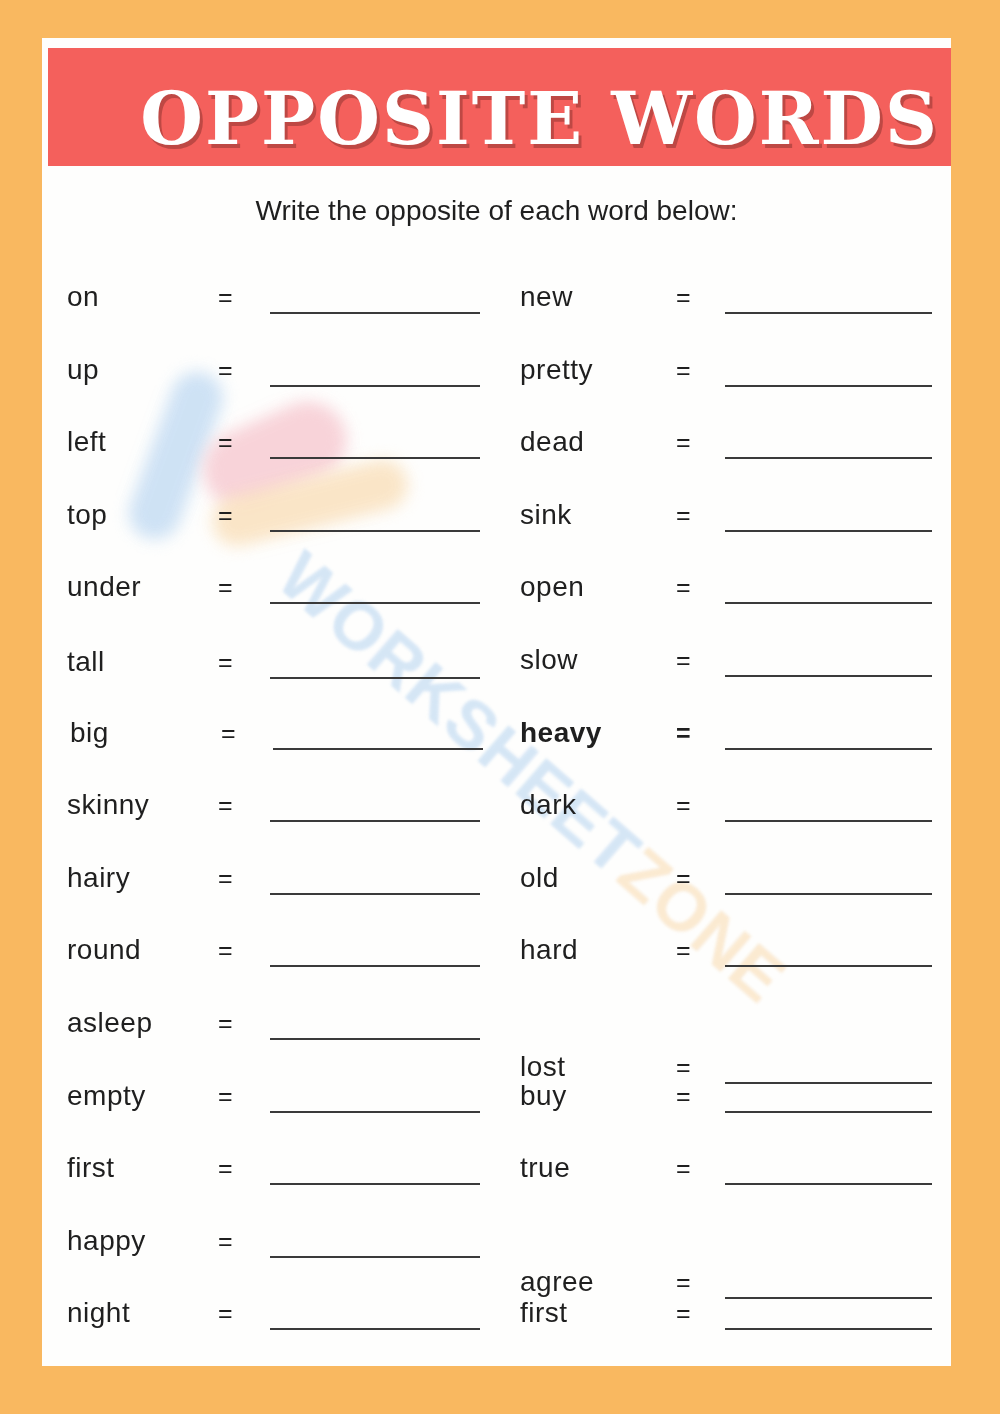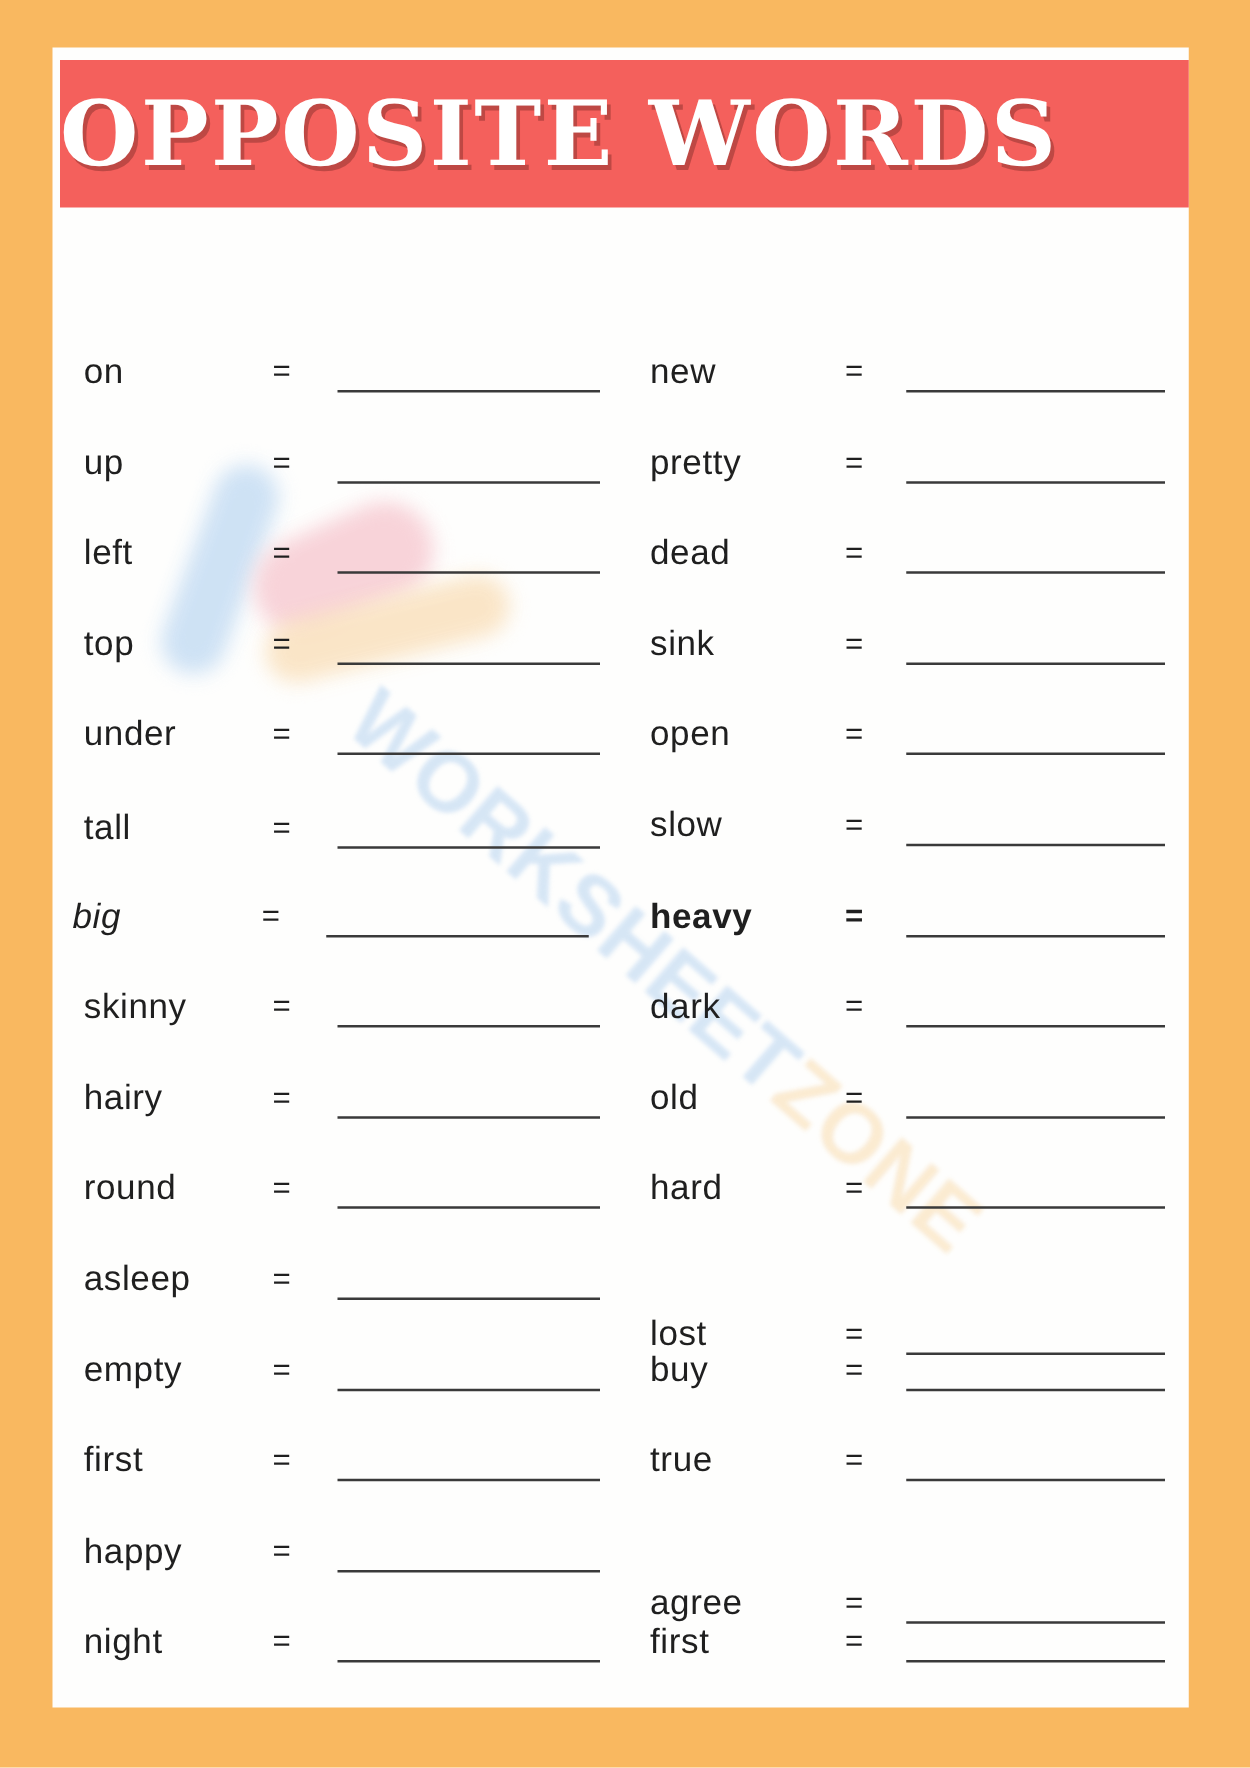--- a/index.html
+++ b/index.html
@@ -27,27 +27,27 @@
     position:absolute;
     left:42px;top:38px;right:49px;bottom:48px;
     background:var(--page-white);
   }
   .banner{
     position:absolute;
     left:6px;top:10px;right:0;height:118px;
     background:var(--banner-red);
   }
   .banner h1{
-    margin:0;
+    margin:12px;
     font-family:"DejaVu Serif","Liberation Serif",serif;
     font-weight:700;
     font-size:72px;
     letter-spacing:2px;
     line-height:118px;
-    text-align:left;
+    text-align:right;
     color:var(--title-white);
     text-shadow:3px 4px 0 rgba(146,52,50,0.55);
     white-space:nowrap;
   }
   .instruction{
     position:absolute;
     left:0;right:0;top:153px;
     height:40px;line-height:40px;
     text-align:center;
     font-size:28px;
@@ -106,20 +106,21 @@
 </style>
 </head>
 <body>
 
 <div class="page">
 
   <div class="banner">
     <h1>OPPOSITE WORDS</h1>
   </div>
 
+  <div class="instruction">Write the opposite of each word below:</div>
 
   <div class="watermark">
     <div class="wm-shape wm-bar-blue"></div>
     <div class="wm-shape wm-blob-pink"></div>
     <div class="wm-shape wm-bar-peach"></div>
     <div class="wm-text"><span class="wm-primary">WORKSHEET</span><span class="wm-secondary">ZONE</span></div>
   </div>
 
   <div class="words" id="word-rows">
       <div class="row col-left" style="left: 25px; width: 413px; top: 243px;">
@@ -145,21 +146,21 @@
       <div class="row col-left" style="left: 25px; width: 413px; top: 533.4px;">
         <span class="word">under</span>
         <span class="eq">=</span>
         <span class="blank"></span>
       </div>
       <div class="row col-left" style="left: 25px; width: 413px; top: 608px;">
         <span class="word">tall</span>
         <span class="eq">=</span>
         <span class="blank"></span>
       </div>
-      <div class="row col-left" style="left: 16px; width: 413px; top: 678.6px; font-style: italic;">
+      <div class="row col-left" style="left: 28px; width: 413px; top: 678.6px;">
         <span class="word">big</span>
         <span class="eq">=</span>
         <span class="blank"></span>
       </div>
       <div class="row col-left" style="left: 25px; width: 413px; top: 751.2px;">
         <span class="word">skinny</span>
         <span class="eq">=</span>
         <span class="blank"></span>
       </div>
       <div class="row col-left" style="left: 25px; width: 413px; top: 823.8px;">

